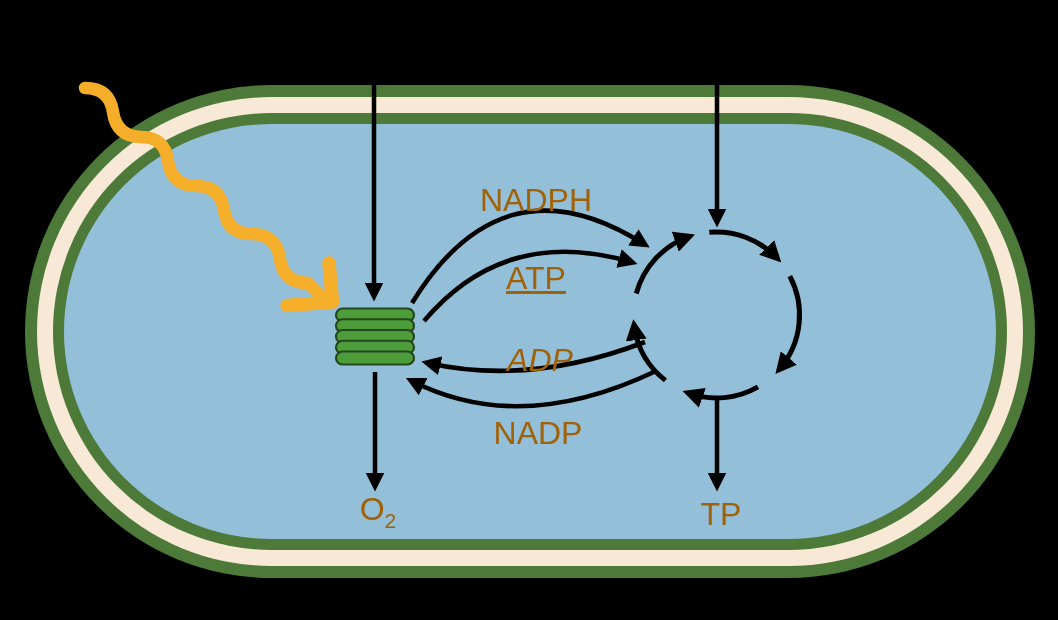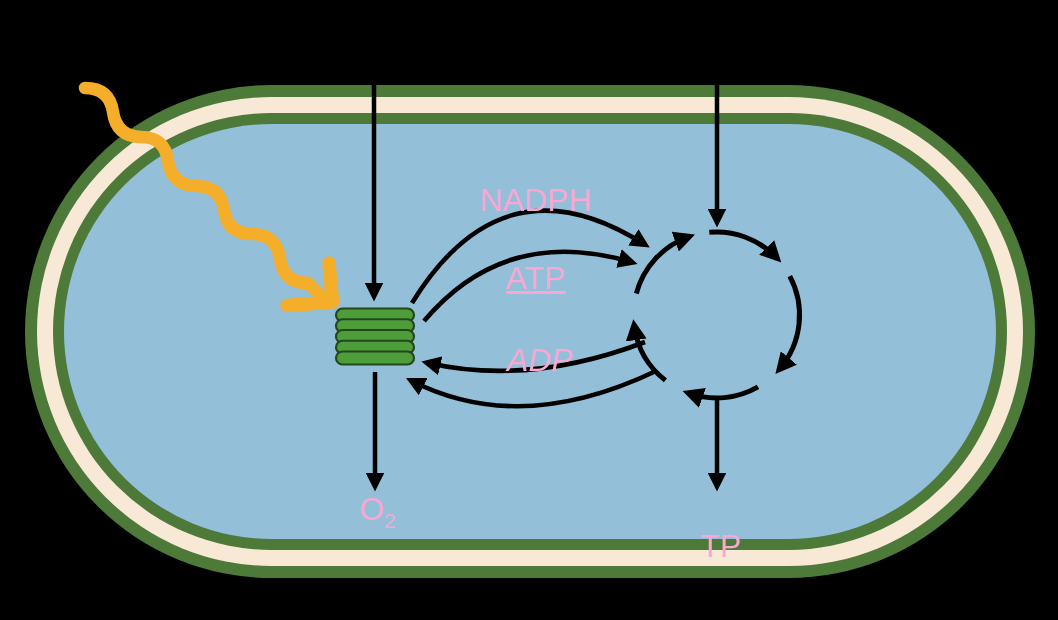--- a/index.html
+++ b/index.html
@@ -10,21 +10,21 @@
   }
   .stage{position:relative;width:1058px;height:620px;}
   .layer{position:absolute;}
   .membrane-outer{left:25px;top:85px;width:1010px;height:493px;border-radius:247px;}
   .membrane-space{left:37px;top:97px;width:986px;height:469px;border-radius:235px;}
   .membrane-inner{left:53px;top:113px;width:954px;height:437px;border-radius:219px;}
   .stroma{left:64px;top:124px;width:932px;height:415px;border-radius:208px;}
   svg.overlay{position:absolute;left:0;top:0;width:1058px;height:620px;}
   .lbl{
     position:absolute;transform:translate(-50%,-50%);
-    font-size:32px;color:#f9a8d4;line-height:1;white-space:nowrap;
+    font-size:32px;color:#a16207;line-height:1;white-space:nowrap;
   }
   .lbl sub{font-size:21px;line-height:1;}
 </style>
 </head>
 <body style="background: rgb(0, 0, 0);">
 
 <div class="stage">
 
   <div class="layer membrane-outer" style="background: rgb(77, 122, 57);"></div>
   <div class="layer membrane-space" style="background: rgb(247, 233, 214);"></div>
@@ -67,15 +67,16 @@
       <rect x="336" y="319.25" width="78" height="13" rx="6.5" fill="#4d9d3a" stroke="#24471d"></rect>
       <rect x="336" y="330" width="78" height="13" rx="6.5" fill="#4d9d3a" stroke="#24471d"></rect>
       <rect x="336" y="340.75" width="78" height="13" rx="6.5" fill="#4d9d3a" stroke="#24471d"></rect>
       <rect x="336" y="351.5" width="78" height="13" rx="6.5" fill="#4d9d3a" stroke="#24471d"></rect>
     </g>
   </svg>
 
   <div class="lbl" style="left:536px;top:200px;">NADPH</div>
   <div class="lbl" style="left:536px;top:278px;text-decoration:underline;">ATP</div>
   <div class="lbl" style="left:540px;top:360px;font-style:italic;">ADP</div>
+  <div class="lbl" style="left:538px;top:433px;">NADP</div>
   <div class="lbl" style="left:378px;top:512px;text-align:center;"><span>O</span><sub>2</sub></div>
-  <div class="lbl" style="left:721px;top:514px;margin-top:32px;">TP</div>
+  <div class="lbl" style="left:721px;top:514px;">TP</div>
 </div>
 
 </body></html>

